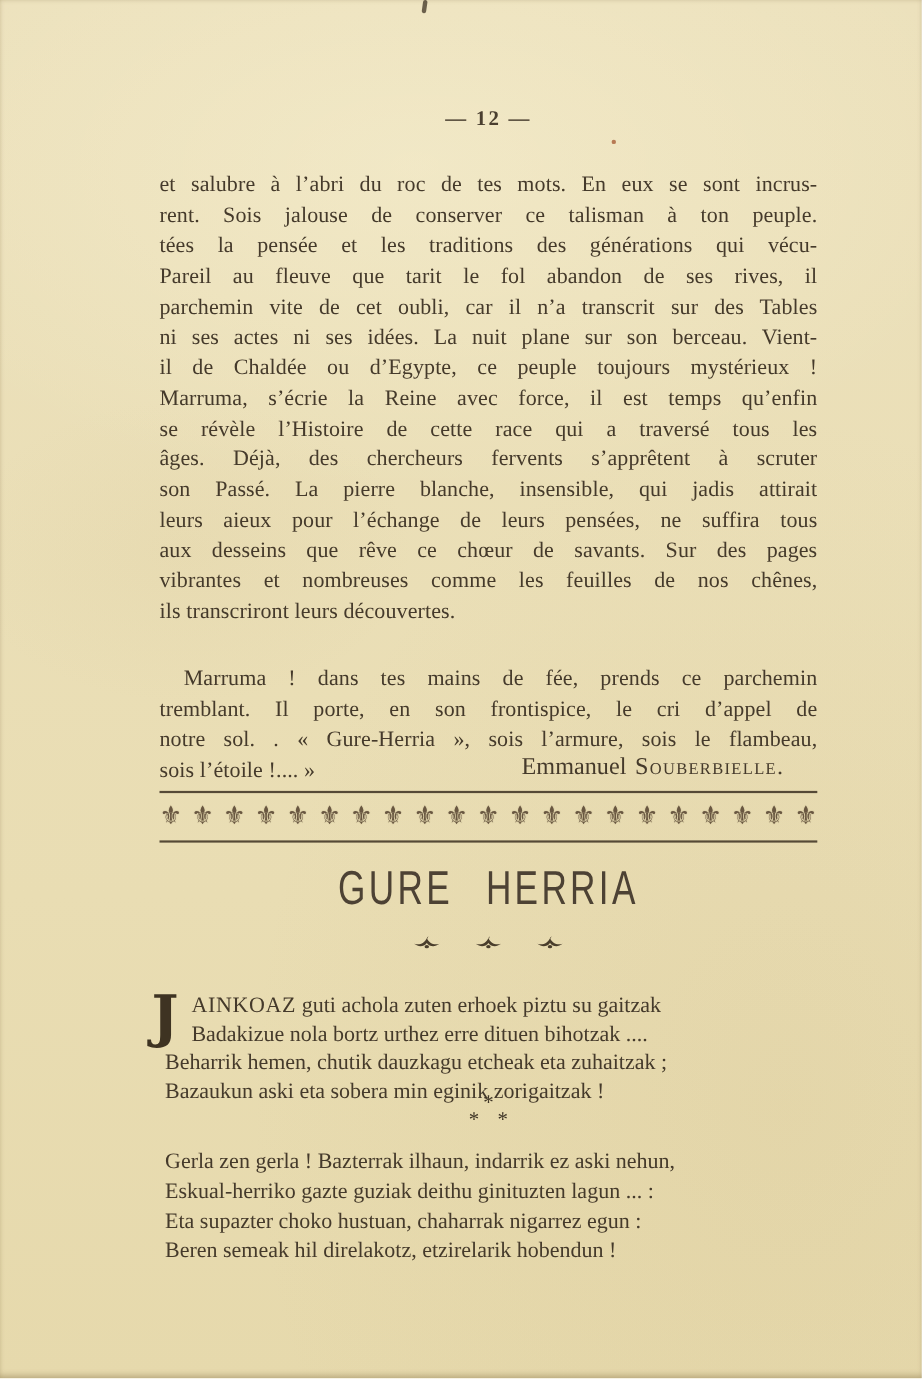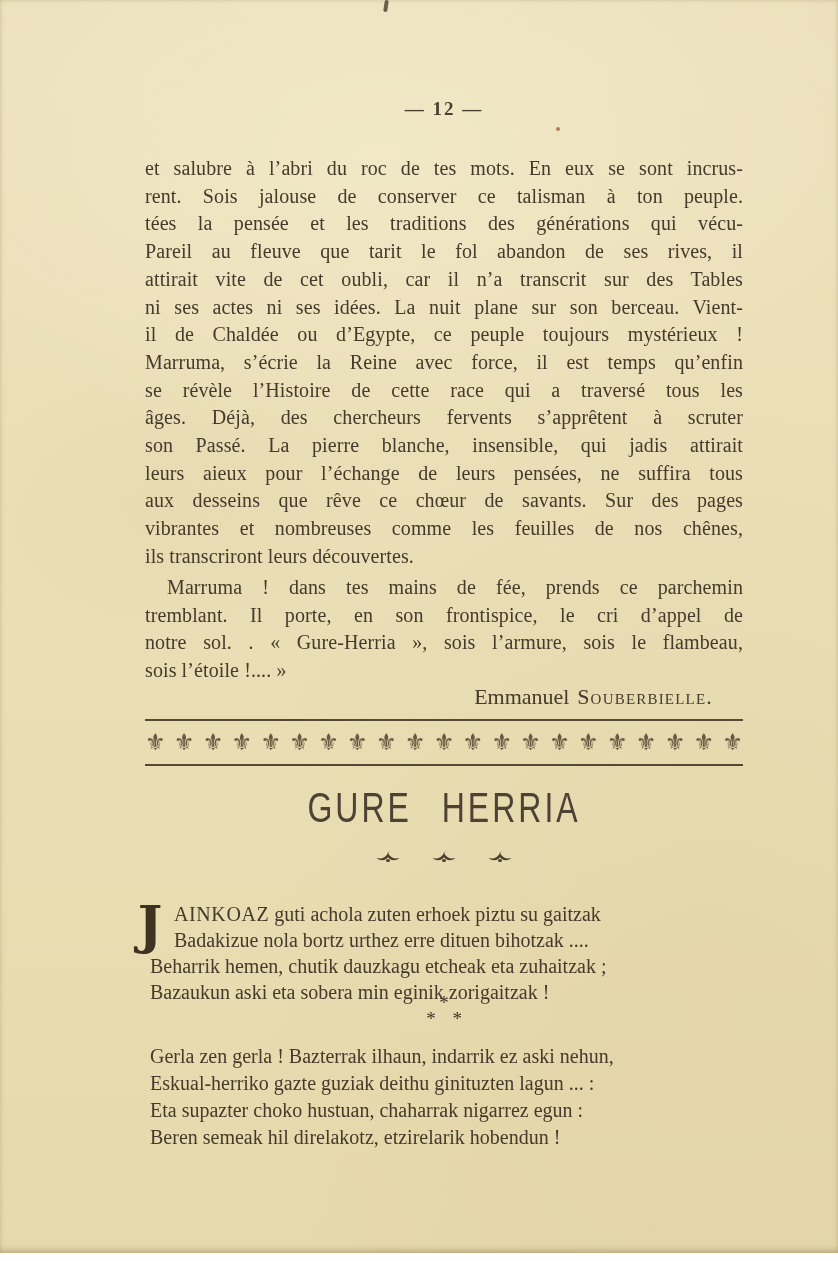--- a/index.html
+++ b/index.html
@@ -82,35 +82,35 @@
 
   <div class="block pageno">— 12 —</div>
 
   <div class="block bodytext" style="top:155px;">
     <div>
 
     <div class="jline">et salubre à l’abri du roc de tes mots. En eux se sont incrus-</div>
         <div class="jline">rent. Sois jalouse de conserver ce talisman à ton peuple.</div>
         <div class="jline">tées la pensée et les traditions des générations qui vécu-</div>
         <div class="jline">Pareil au fleuve que tarit le fol abandon de ses rives, il</div>
-        <div class="jline">attirait vite de cet oubli, car il n’a transcrit sur des Tables</div>
+        <div class="jline">parchemin vite de cet oubli, car il n’a transcrit sur des Tables</div>
         <div class="jline">ni ses actes ni ses idées. La nuit plane sur son berceau. Vient-</div>
         <div class="jline">il de Chaldée ou d’Egypte, ce peuple toujours mystérieux !</div>
         <div class="jline">Marruma, s’écrie la Reine avec force, il est temps qu’enfin</div>
         <div class="jline">se révèle l’Histoire de cette race qui a traversé tous les</div>
         <div class="jline">âges. Déjà, des chercheurs fervents s’apprêtent à scruter</div>
         <div class="jline">son Passé. La pierre blanche, insensible, qui jadis attirait</div>
         <div class="jline">leurs aieux pour l’échange de leurs pensées, ne suffira tous</div>
         <div class="jline">aux desseins que rêve ce chœur de savants. Sur des pages</div>
         <div class="jline">vibrantes et nombreuses comme les feuilles de nos chênes,</div>
       </div>
     <div class="pline">ils transcriront leurs découvertes.</div>
   </div>
 
-  <div class="block bodytext" style="top:574px;">
+  <div class="block bodytext" style="top:604px;">
     <div class="jline indent1">Marruma ! dans tes mains de fée, prends ce parchemin</div>
     <div>
 
     <div class="jline">tremblant. Il porte, en son frontispice, le cri d’appel de</div>
         <div class="jline">notre sol. . « Gure-Herria », sois l’armure, sois le flambeau,</div>
       </div>
     <div class="pline">sois l’étoile !.... »</div>
   </div>
 
   <div class="block signature">

